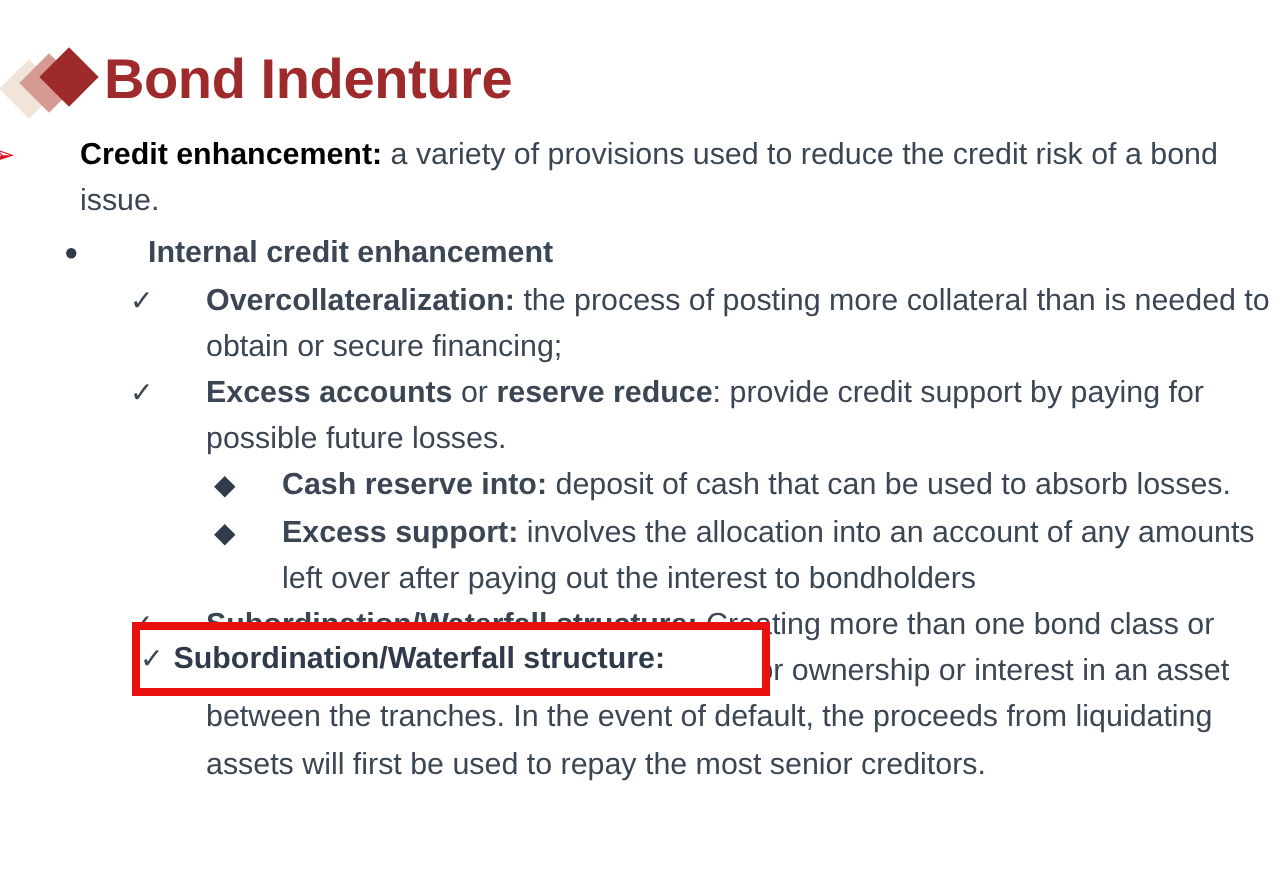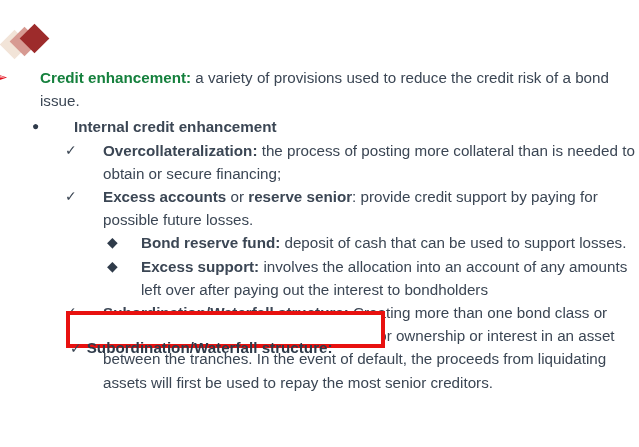--- a/index.html
+++ b/index.html
@@ -44,21 +44,21 @@
     display:inline-block;
     text-align:left;
     line-height:23.2px;
   }
   .txt{display:block;}
   .b{font-weight:bold;}
 
   
   .lvl1{margin-left:18px;padding-left:22px;}
   .lvl1 .bullet{left:-22px;top:0;color:#e3101e;font-size:14px;}
-  .lvl1 .hdr{color:#15803d;font-weight:bold;}
+  .lvl1 .hdr{color:#000000;font-weight:bold;}
   .lvl1 .txt{padding-left:0;}
 
   
   .lvl2{margin-left:52px;padding-left:22px;margin-top:3px;}
   .lvl2 .bullet{left:-20px;top:0;color:#2f3b4a;font-size:12px;}
 
   
   .lvl3{margin-left:84px;padding-left:19px;}
   .lvl3 .bullet{left:-19px;top:0;color:#3b4654;font-size:14px;}
 
@@ -70,38 +70,39 @@
   #highlight-box{
     position:absolute;
     left:66px;top:311px;width:319px;height:37px;
     background:#ffffff;
     border:4px solid #e8110f;
     box-sizing:border-box;
     z-index:10;
   }
   #highlight-line{
     position:absolute;
-    left:70px;top:335px;width:330px;height:26px;
+    left:70px;top:317px;width:330px;height:26px;
     z-index:11;
     color:#3b4654;font-size:15.2px;line-height:25px;
     white-space:nowrap;
     overflow:hidden;
   }
   #highlight-line .chk{color:#3b4654;font-size:14px;padding-right:5px;}
   #highlight-line .b{font-weight:bold;color:#2f3b4a;}
 </style>
 </head>
 <body>
 
 <div id="title-bar">
   <div id="logo-icon">
     <i class="d1"></i>
       <i class="d2"></i>
       <i class="d3"></i>
   </div>
+  <div id="page-title">Bond Indenture</div>
 </div>
 
 <div id="content">
 
   <div class="row lvl1">
     <span class="bullet">➢</span>
     <span class="txt">
       <span class="hdr">Credit enhancement:</span><span> a variety of provisions used to reduce the credit risk of a bond issue.</span>
     </span>
   </div>
@@ -114,28 +115,28 @@
   <div class="row lvl3">
     <span class="bullet">✓</span>
     <span class="txt">
       <span class="b">Overcollateralization:</span><span> the process of posting more collateral than is needed to obtain or secure financing;</span>
     </span>
   </div>
 
   <div class="row lvl3">
     <span class="bullet">✓</span>
     <span class="txt">
-      <span class="b">Excess accounts</span><span> or </span><span class="b">reserve senior</span><span>:</span><span> provide credit support by paying for possible future losses.</span>
+      <span class="b">Excess accounts</span><span> or </span><span class="b">reserve reduce</span><span>:</span><span> provide credit support by paying for possible future losses.</span>
     </span>
   </div>
 
   <div class="row lvl4">
     <span class="bullet">◆</span>
     <span class="txt">
-      <span class="b">Bond reserve fund:</span><span> deposit of cash that can be used to support losses.</span>
+      <span class="b">Cash reserve into:</span><span> deposit of cash that can be used to absorb losses.</span>
     </span>
   </div>
 
   <div class="row lvl4">
     <span class="bullet">◆</span>
     <span class="txt">
       <span class="b">Excess support:</span><span> involves the allocation into an account of any amounts left over after paying out the interest to bondholders</span>
     </span>
   </div>
 

